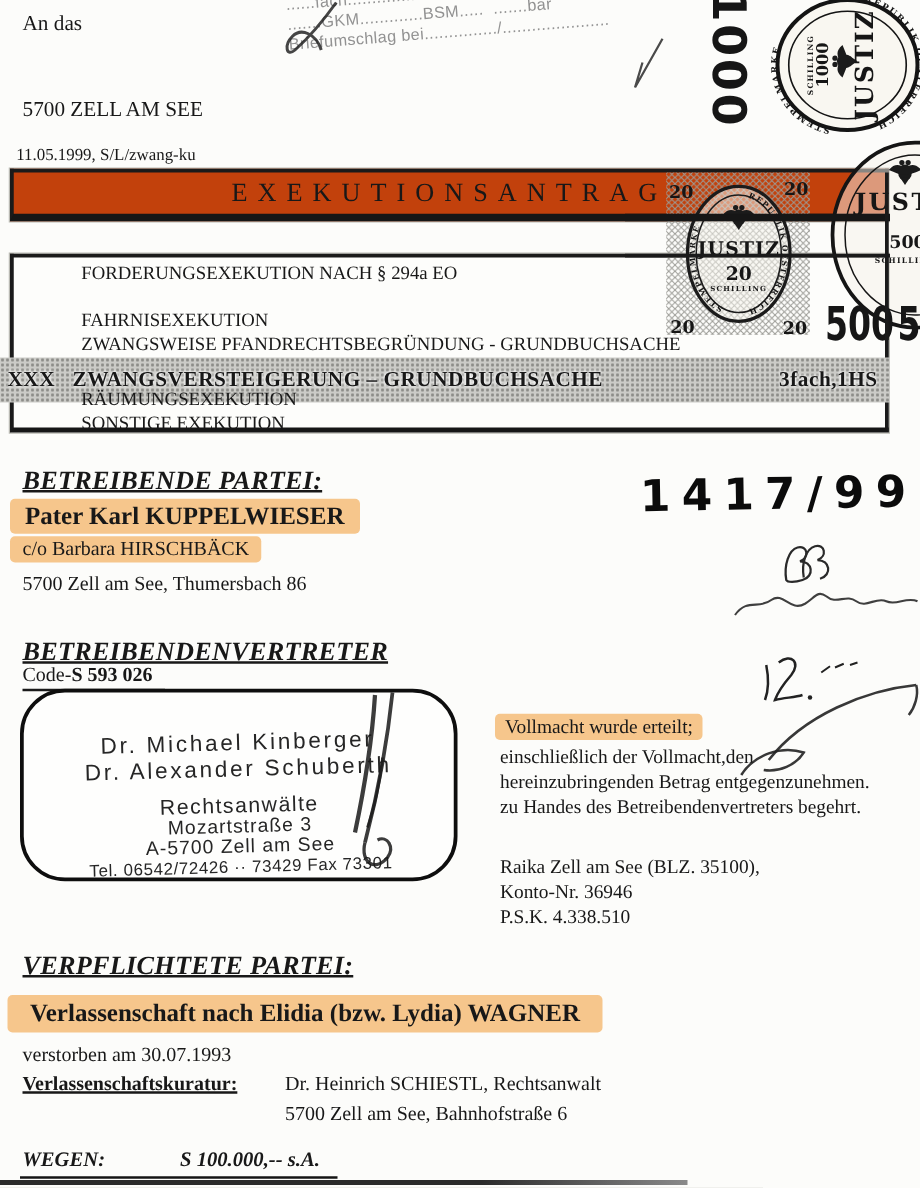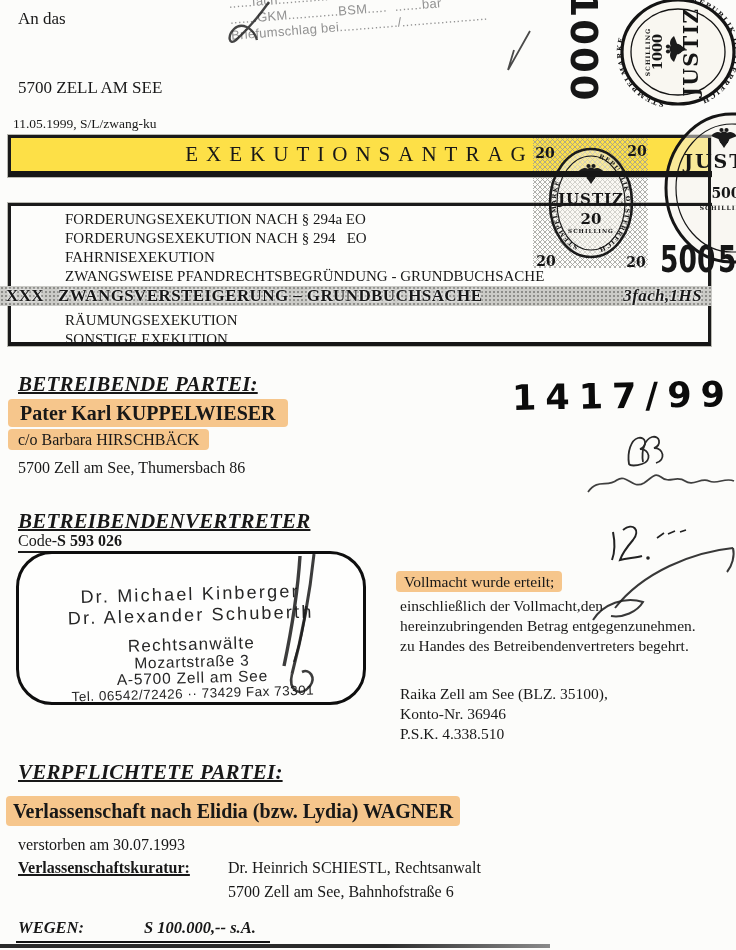--- a/index.html
+++ b/index.html
@@ -9,32 +9,32 @@
   .pre{white-space:pre;}
   
   .lh{font-size:17px;line-height:21px;}
   .dateref{font-size:13.5px;}
   
   #intake{left:228px;top:-4px;width:420px;transform:rotate(-4.5deg);transform-origin:0 0;
           color:#929292;font-family:"Liberation Sans",sans-serif;font-size:13px;line-height:16px;
           letter-spacing:.3px;z-index:1;}
   
   .tbox{left:8px;top:135px;width:697px;height:33px;border:3px solid #1a1a1a;border-bottom:6px solid #161616;
-        background:#fde047;box-shadow:0 0 0 1px #b9b9b2;}
+        background:#c2410c;box-shadow:0 0 0 1px #b9b9b2;}
   #doctitle{display:block;text-align:center;font-size:21px;letter-spacing:8px;line-height:33px;}
   .lbox{left:8px;top:203px;width:697px;height:136px;border:3px solid #1a1a1a;border-bottom:4px solid #161616;
         background:#fdfdfb;box-shadow:0 0 0 1px #b9b9b2;}
   .exrow{font-size:15px;white-space:pre;z-index:2;}
-  #selrow{left:0;top:286px;width:712px;height:20px;z-index:2;display:flex;align-items:center;
+  #selrow{left:0;top:286px;width:712px;height:36px;z-index:2;display:flex;align-items:center;
           background-color:#cbcbc7;background-image:radial-gradient(#8d8d89 1px,transparent 1.4px);
           background-size:4px 4px;font-weight:bold;font-size:17px;letter-spacing:.4px;
           text-shadow:0 0 3px #fff,0 0 3px #fff;}
   #selrow .pfx{margin:0 0 0 6px;}
   #selrow .lbl{margin-left:14px;}
-  #selrow .sfx{margin-left:auto;margin-right:10px;font-style:italic;}
+  #selrow .sfx{margin-left:auto;margin-right:10px;}
   
   .hd{font-weight:bold;font-style:italic;text-decoration:underline;text-decoration-thickness:2px;
       font-size:21px;letter-spacing:.2px;}
   .hl{background:#f6c68c;border-radius:4px;}
   .body16{font-size:16px;}
   
   #caseno{left:512px;top:376px;font-family:"DejaVu Sans",sans-serif;font-weight:700;font-size:35px;
           letter-spacing:9px;color:#0b0b0b;transform:rotate(-1deg);z-index:3;}
   
   #codeline{left:18px;top:532px;font-size:16px;border-bottom:2px solid #1a1a1a;padding:0 10px 1px 0;}
@@ -72,21 +72,20 @@
   </div>
   <div class="abs lh" style="left:18px;top:77px;z-index:2">5700 ZELL AM SEE</div>
   <div class="abs dateref" style="left:13px;top:116px">11.05.1999, S/L/zwang-ku</div>
 
   <div class="abs tbox">
     <span id="doctitle">EXEKUTIONSANTRAG</span>
   </div>
 
   <div class="abs lbox"></div>
   <div class="abs exrow" style="left:65px;top:211px">FORDERUNGSEXEKUTION NACH § 294a EO</div>
-  <div class="abs exrow" style="left:65px;top:230px">FORDERUNGSEXEKUTION NACH § 294   EO</div>
   <div class="abs exrow" style="left:65px;top:249px">FAHRNISEXEKUTION</div>
   <div class="abs exrow" style="left:65px;top:268px">ZWANGSWEISE PFANDRECHTSBEGRÜNDUNG - GRUNDBUCHSACHE</div>
   <div id="selrow" class="abs">
     <span class="pfx">XXX</span>
     <span class="lbl">ZWANGSVERSTEIGERUNG – GRUNDBUCHSACHE</span>
     <span class="sfx">3fach,1HS</span>
   </div>
   <div class="abs exrow" style="left:65px;top:312px">RÄUMUNGSEXEKUTION</div>
   <div class="abs exrow" style="left:65px;top:331px">SONSTIGE EXEKUTION</div>
 
@@ -231,21 +230,21 @@
     <path d="M28,20 C30,30 30,40 27,48" fill="none" stroke="#222" stroke-width="2"></path>
     <path d="M38,18 C48,10 56,18 48,28 C42,35 37,42 35,48 C43,46 51,46 57,44" fill="none" stroke="#222" stroke-width="2"></path>
     <circle cx="63" cy="46" r="1.8" fill="#222"></circle>
     <path d="M72,26 l7,-5 M83,22 l7,-3 M95,20 l6,-2" fill="none" stroke="#222" stroke-width="1.6"></path>
     <path d="M30,96 C58,60 108,40 148,36 M148,36 C150,44 147,54 142,60" fill="none" stroke="#222" stroke-width="2" opacity=".9"></path>
     <path d="M8,108 C18,92 40,84 58,90 C52,100 38,106 26,104" fill="none" stroke="#222" stroke-width="2" opacity=".9"></path>
   </svg>
 
   <div class="abs hd" style="left:18px;top:760px">VERPFLICHTETE PARTEI:</div>
   <div class="abs" style="left:6px;top:800px">
-    <span class="hl" style="font-weight:bold;font-size:20px;padding:4px 7px">Verlassenschaft nach Elidia (bzw. Lydia) WAGNER</span>
+    <span class="hl" style="font-weight:bold;font-size:20px;padding:4px 18px">Verlassenschaft nach Elidia (bzw. Lydia) WAGNER</span>
   </div>
   <div class="abs body16" style="left:18px;top:836px">verstorben am 30.07.1993</div>
   <div class="abs body16" style="left:18px;top:859px;font-weight:bold;text-decoration:underline;text-decoration-thickness:2px">Verlassenschaftskuratur:</div>
   <div class="abs body16" style="left:228px;top:859px">Dr. Heinrich SCHIESTL, Rechtsanwalt</div>
   <div class="abs body16" style="left:228px;top:883px">5700 Zell am See, Bahnhofstraße 6</div>
 
   <div id="wegen" class="abs">
     <span>WEGEN:</span>
     <span>S 100.000,-- s.A.</span>
   </div>

